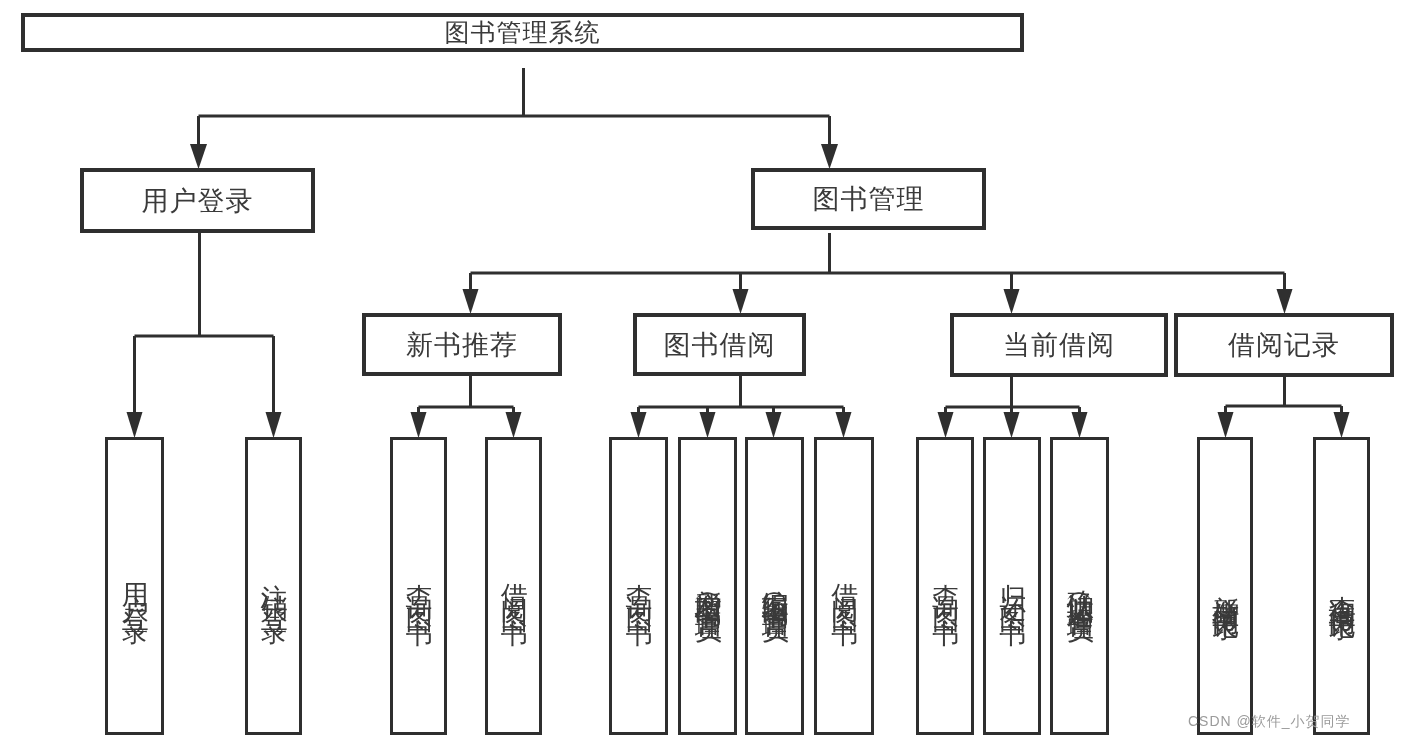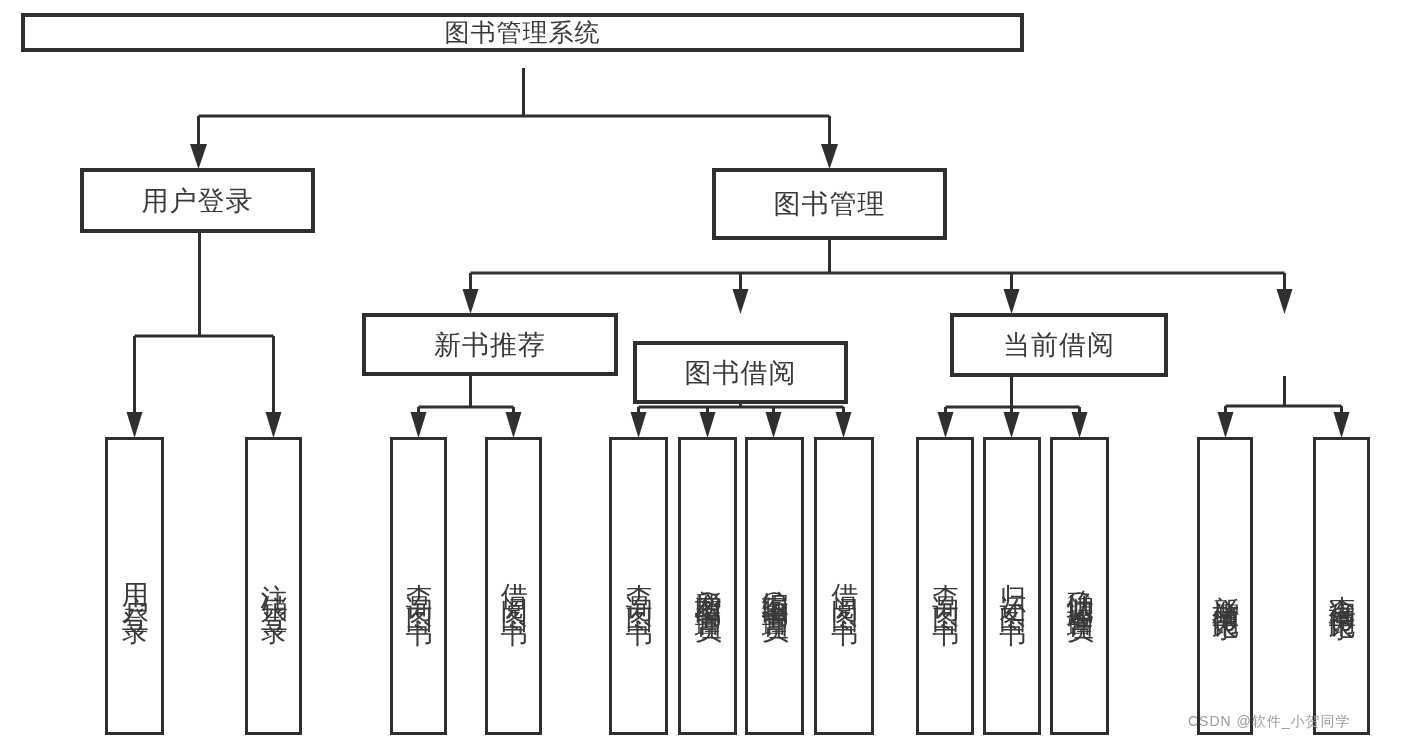--- a/index.html
+++ b/index.html
@@ -121,25 +121,26 @@
     </g>
     <g fill="#2f2f2f" stroke="none">
       <polygon points="1217.5,412 1233.5,412 1225.5,438"></polygon>
       <polygon points="1333.5,412 1349.5,412 1341.5,438"></polygon>
     </g>
   </svg>
 
   <div class="node lv0" style="left:21px; top:13px; width:1003px; height:39px;">图书管理系统</div>
 
   <div class="node lv1" style="left:80px; top:168px; width:235px; height:65px;">用户登录</div>
-  <div class="node lv1" style="left:712px; top:168px; width:235px; height:72px;">图书管理</div>
+  <div class="node lv1" style="left:751px; top:168px; width:235px; height:62px;">图书管理</div>
 
-  <div class="node lv2" style="left:362px; top:313px; width:256px; height:63px;">新书推荐</div>
-  <div class="node lv2" style="left:633px; top:313px; width:215px; height:63px;margin-top:28px;">图书借阅</div>
+  <div class="node lv2" style="left:362px; top:313px; width:200px; height:63px;">新书推荐</div>
+  <div class="node lv2" style="left:633px; top:313px; width:173px; height:63px;">图书借阅</div>
   <div class="node lv2" style="left:902px; top:313px; width:218px; height:64px;margin-left:48px;">当前借阅</div>
+  <div class="node lv2" style="left:1174px; top:313px; width:220px; height:64px;">借阅记录</div>
 
   <div class="node vbox ls-lg" style="left:105px; top:437px; width:59px; height:298px;">
     <span>用户登录</span>
   </div>
   <div class="node vbox ls-lg" style="left:245px; top:437px; width:57px; height:298px;">
     <span>注销登录</span>
   </div>
 
   <div class="node vbox ls-lg" style="left:390px; top:437px; width:57px; height:298px;">
     <span>查询图书</span>

